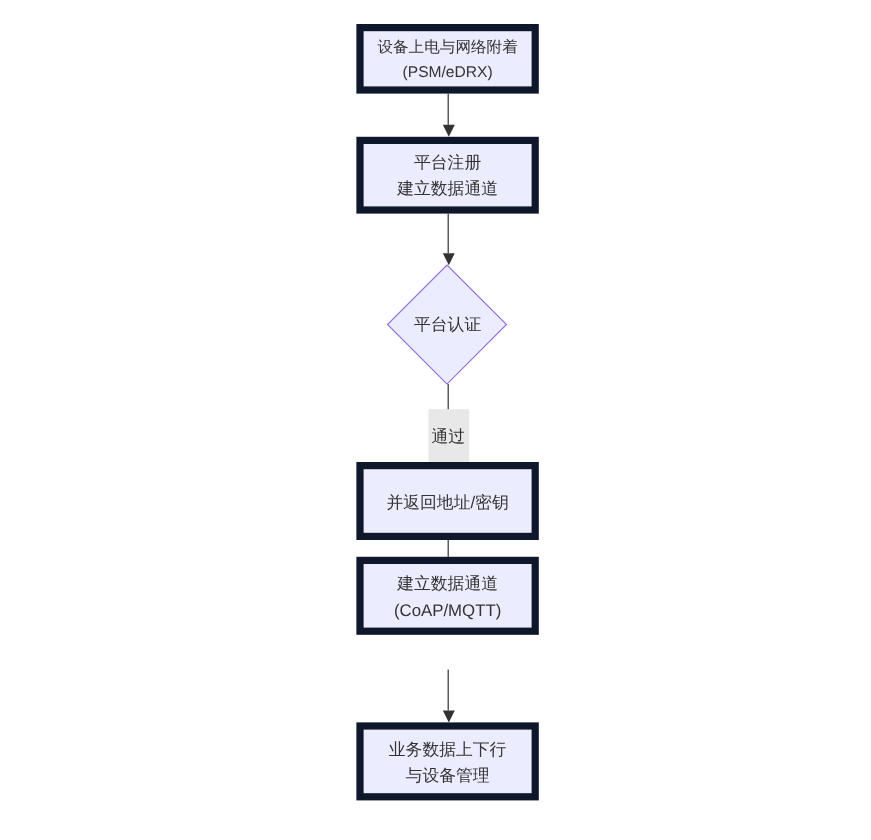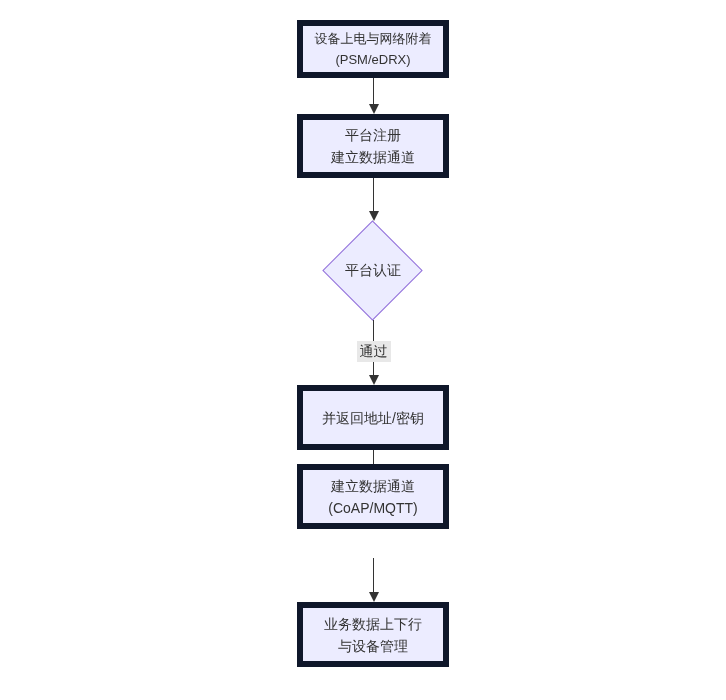--- a/index.html
+++ b/index.html
@@ -46,21 +46,21 @@
   .arrowhead{
     width:0;height:0;
     border-left:5px solid transparent;
     border-right:5px solid transparent;
     border-top:10px solid #333333;
   }
   .edge-label{
     position:absolute;top:21px;left:50%;
     transform:translateX(-50%);
     background:#e8e8e8;
-    padding:0 3px;
+    padding:12px 3px;
     font-size:14px;line-height:21px;
     white-space:nowrap;
   }
 </style>
 </head>
 <body>
 
 <div class="canvas">
 
   <div class="node small" style="top:20px;height:58px">

